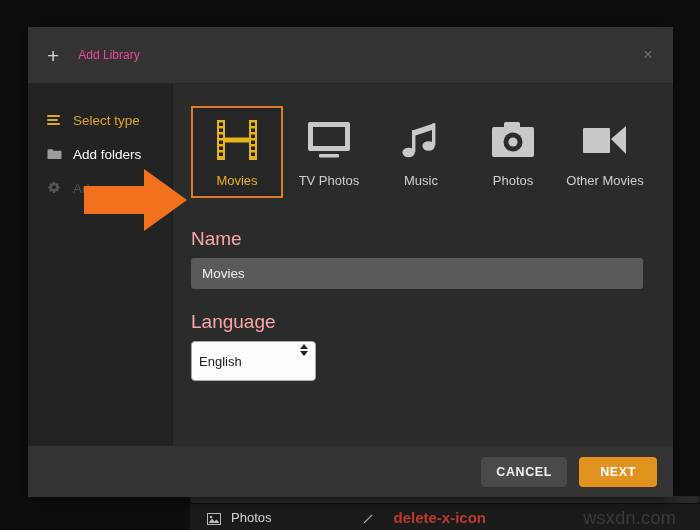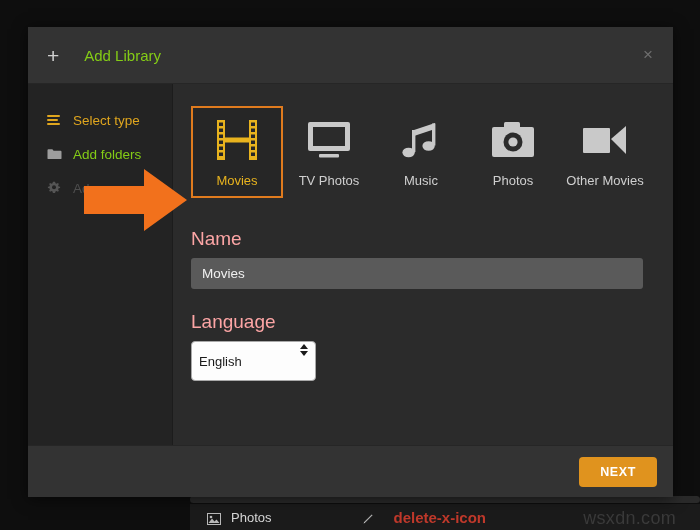--- a/index.html
+++ b/index.html
@@ -103,23 +103,23 @@
     border-bottom: 1px solid #262626;
   }
   #modal-header .plus-icon {
     margin-left: 19px;
     color: #cfcfcf;
     font-size: 21px;
     font-weight: 300;
     line-height: 1;
   }
   #modal-title {
-    margin-left: 25px;
-    color: #84cc16;
-    font-size: 15px;
+    margin-left: 19px;
+    color: #ec4899;
+    font-size: 12px;
     font-weight: 400;
   }
   #close-button {
     position: absolute;
     right: 15px;
     top: 18px;
     width: 20px;
     height: 20px;
     color: #6e6e6e;
     font-size: 17px;
@@ -144,21 +144,21 @@
     background: #232323;
     padding-top: 19px;
     border-right: 1px solid #1c1c1c;
   }
   .sidebar-item {
     height: 34px;
     display: flex;
     align-items: center;
     padding-left: 19px;
     font-size: 13.5px;
-    color: #84cc16;
+    color: #ffffff;
     cursor: pointer;
   }
   .sidebar-item .sb-icon {
     width: 17px;
     display: flex;
     align-items: center;
     justify-content: flex-start;
   }
   .sidebar-item .sb-label { margin-left: 9px; }
   .sidebar-item.active { color: #e0a61e; }
@@ -483,20 +483,21 @@
                 <span class="down"></span>
             </span>
           </span>
         </div>
       </div>
 
     </div>
   </div>
 
   <div id="modal-footer">
+    <button class="footer-btn" id="cancel-button">CANCEL</button>
     <button class="footer-btn" id="next-button">NEXT</button>
   </div>
 
 </div>
 
 <div id="annotation-arrow">
   <svg width="104" height="66" viewBox="0 0 104 66">
     <path d="M0 19 L60 19 L60 2 L103 33 L60 64 L60 47 L0 47 Z" fill="#f2711c"></path>
   </svg>
 </div>

